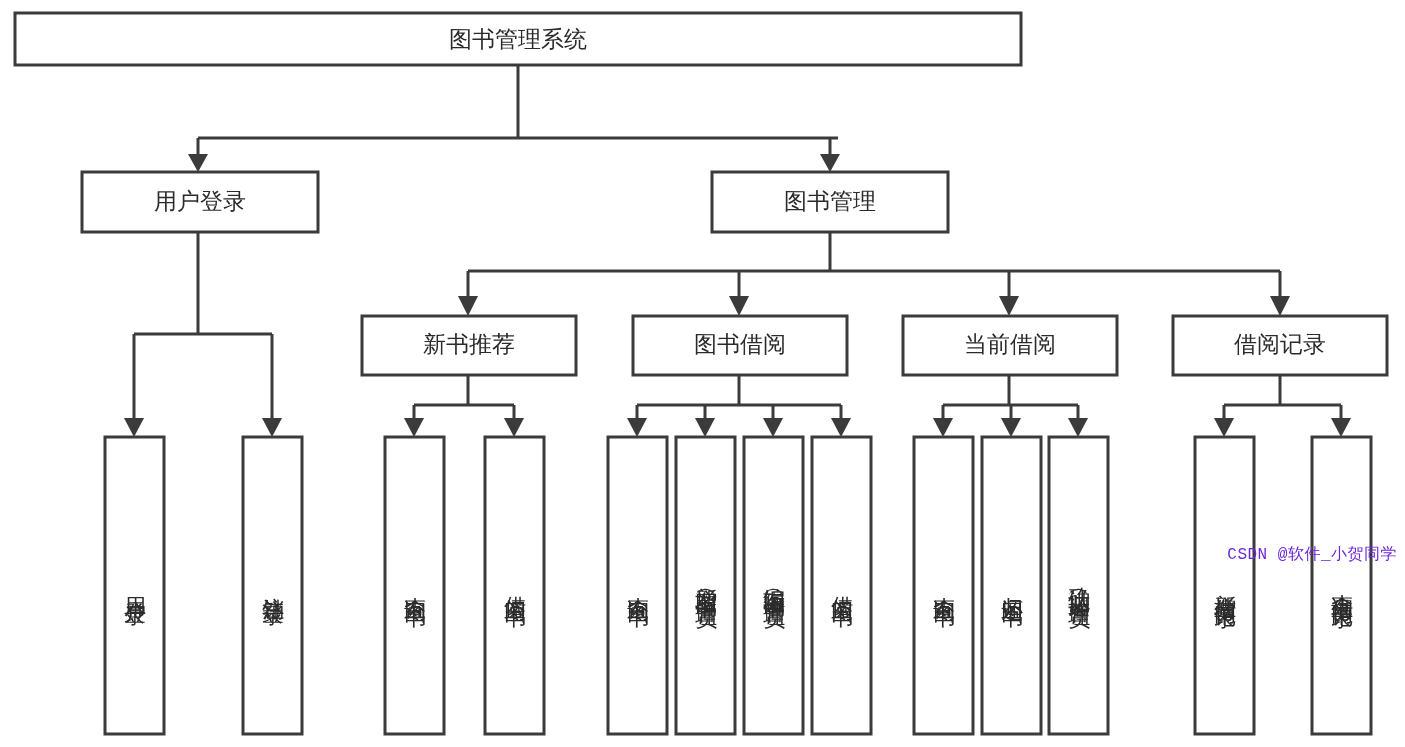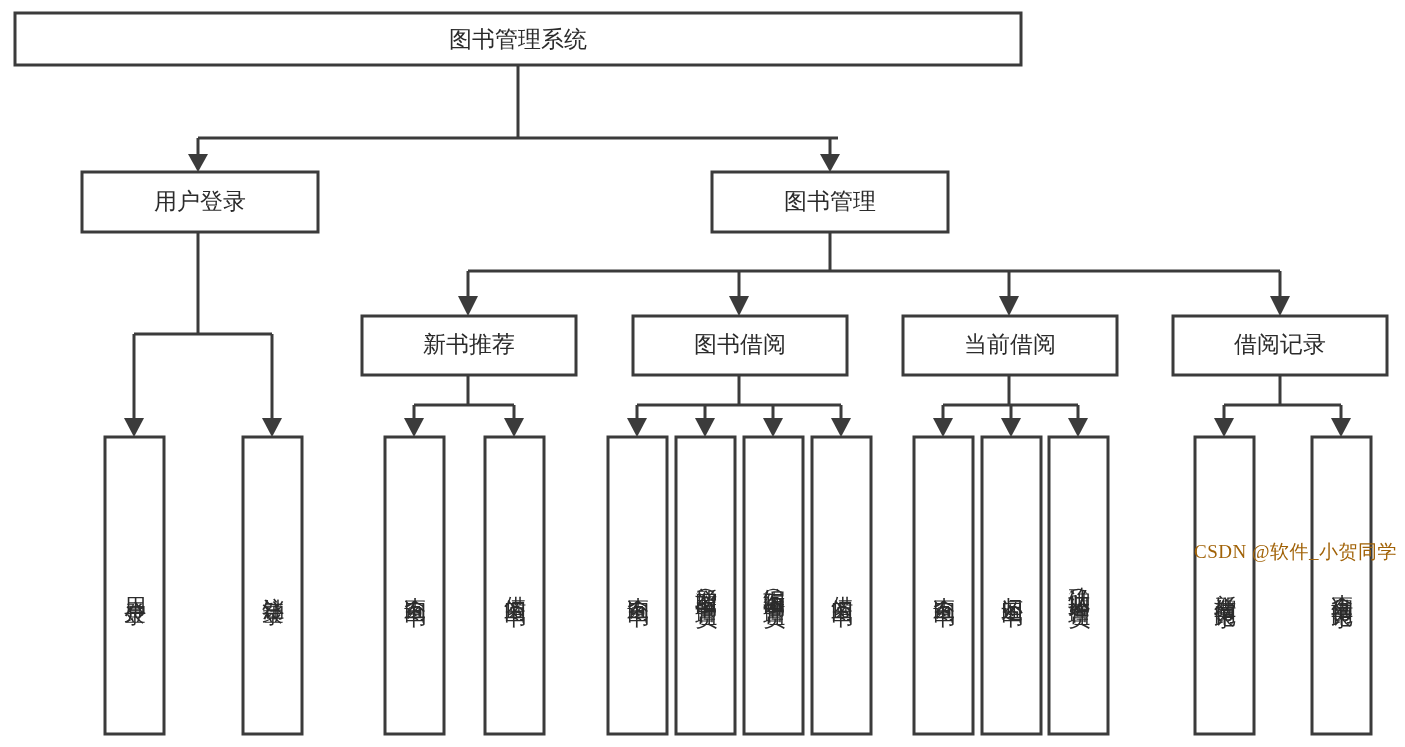--- a/index.html
+++ b/index.html
@@ -53,23 +53,23 @@
     writing-mode: vertical-rl;
     text-orientation: upright;
     letter-spacing: 3px;
     dominant-baseline: middle;
     text-anchor: middle;
   }
   .watermark {
     position: absolute;
     right: 8px;
     bottom: 6px;
-    font-family: Liberation Serif, serif;
-    font-size: 19px;
-    color: #a16207;
+    font-family: Liberation Mono, monospace;
+    font-size: 16px;
+    color: #6d28d9;
     letter-spacing: 0.5px;
     white-space: nowrap;
     user-select: none;
     pointer-events: none;
   }
 </style>
 </head>
 <body>
 
 <div id="diagram-root">

